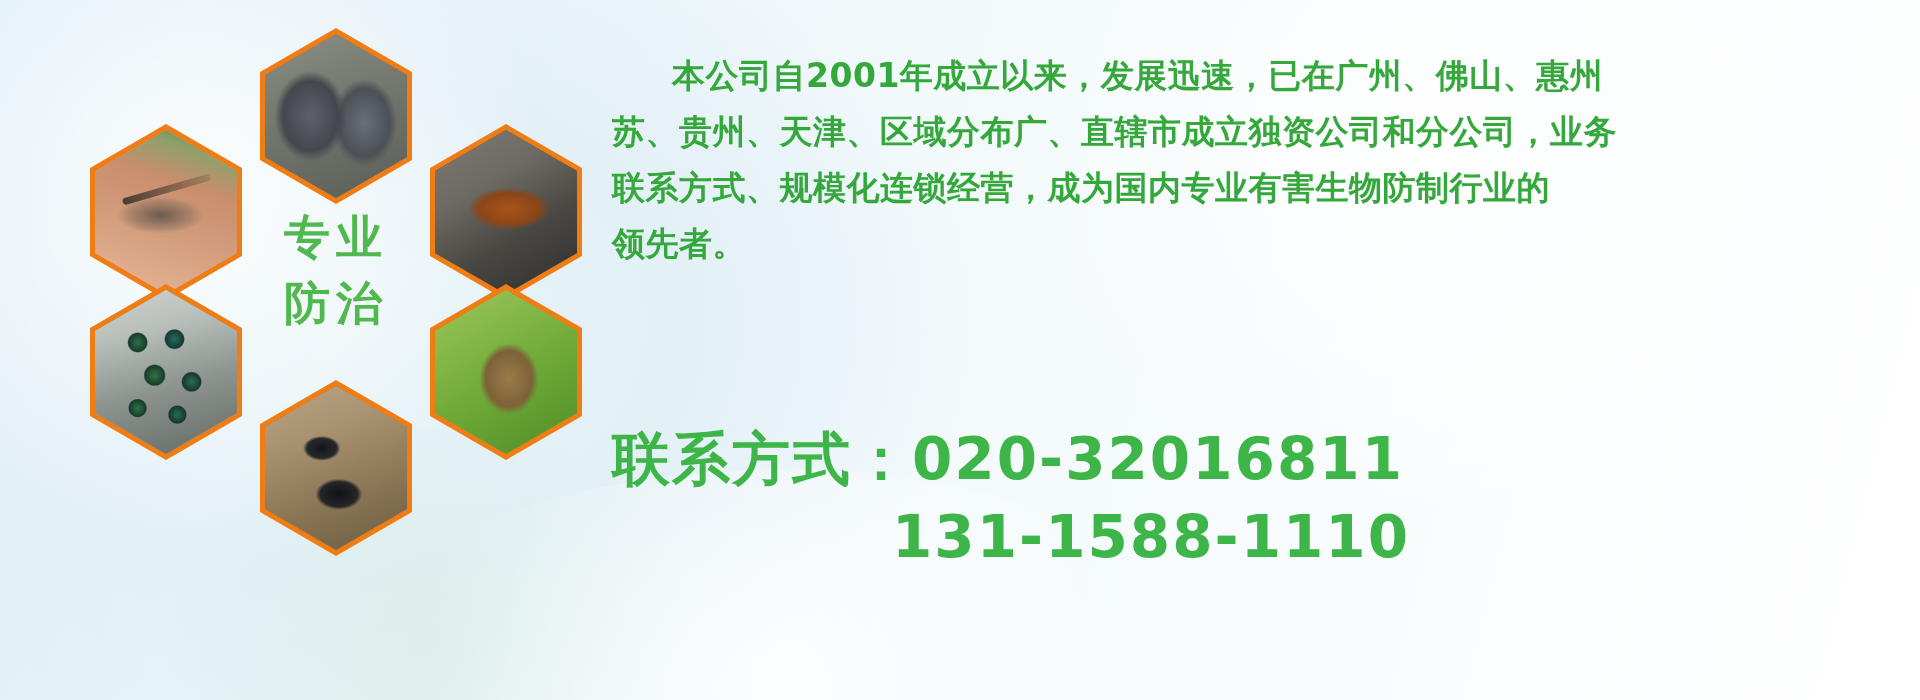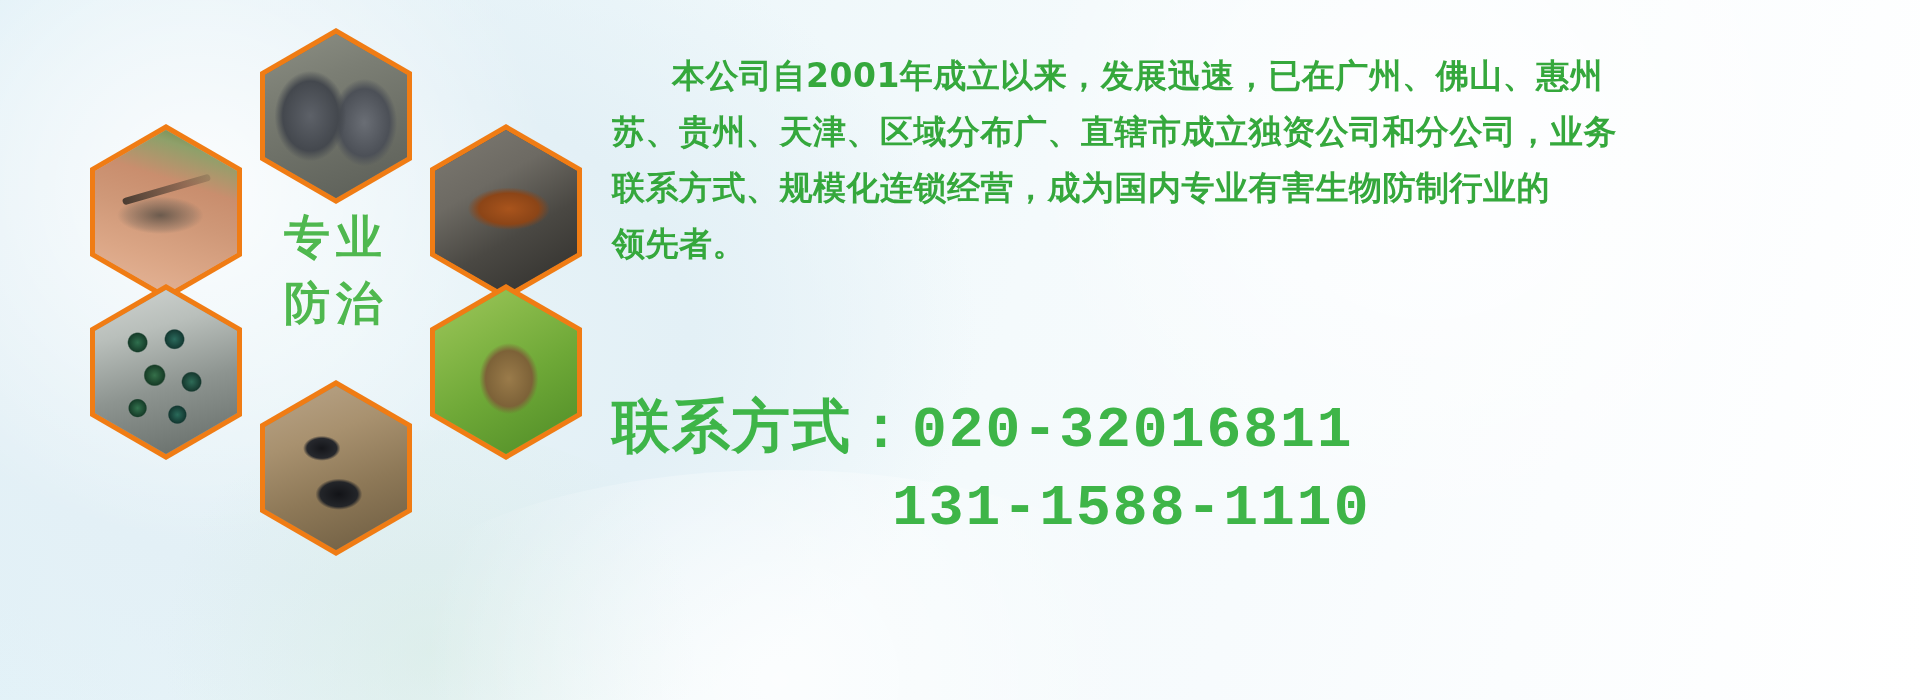--- a/index.html
+++ b/index.html
@@ -156,23 +156,22 @@
     line-height: 56px;
     font-weight: bold;
     letter-spacing: 0.5px;
     white-space: nowrap;
   }
   .body-line.indent { text-indent: 60px; }
 
   #contact {
     position: absolute;
     left: 612px;
-    top: 392px;
+    top: 420px;
     width: 1296px;
-    font-family: Liberation Mono, monospace;
   }
   .contact-line {
     color: #3eb548;
     font-weight: bold;
     font-size: 58px;
     line-height: 78px;
     letter-spacing: 2px;
     white-space: nowrap;
   }
   .contact-line.second { padding-left: 280px; }

